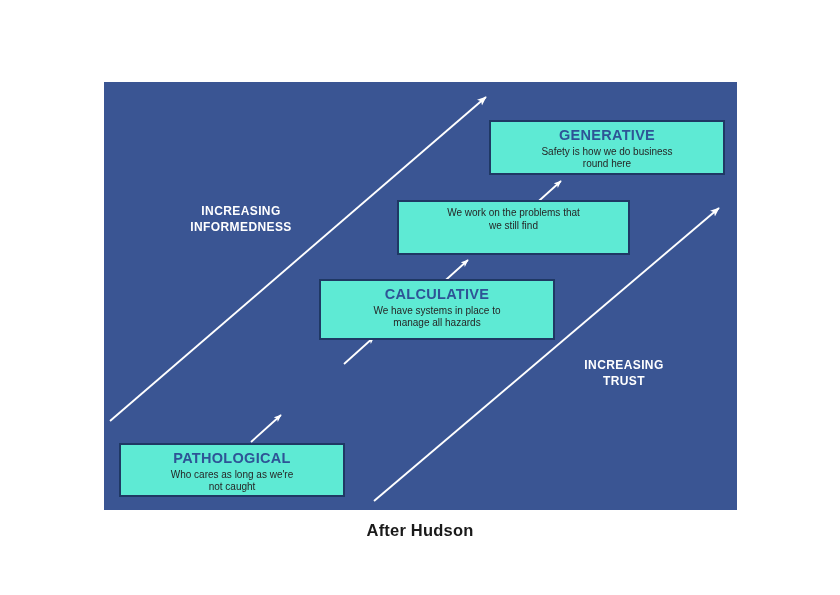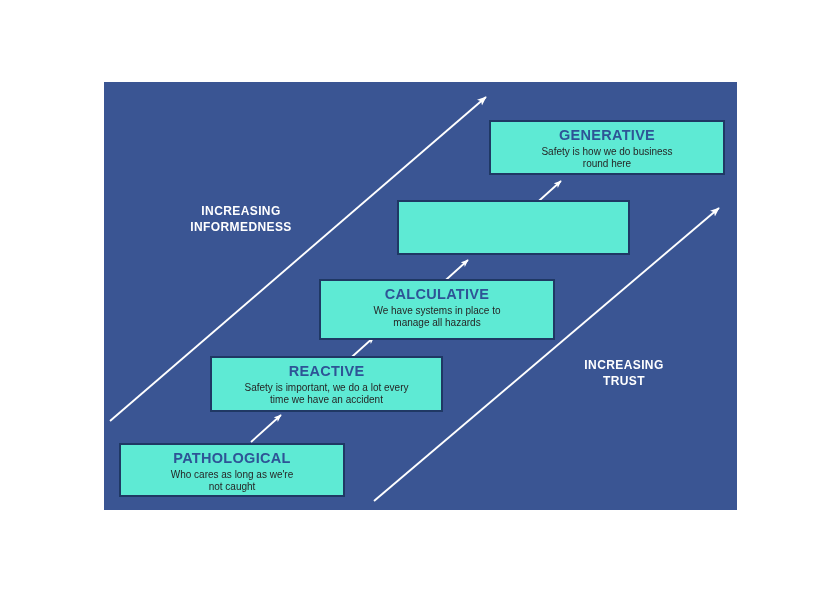--- a/index.html
+++ b/index.html
@@ -145,35 +145,33 @@
 
   <div class="axis-label axis-trust">INCREASING
 TRUST</div>
 
   <div class="level-box box-pathological">
     <span class="level-title">PATHOLOGICAL</span>
     <span class="level-desc">Who cares as long as we're
 not caught</span>
   </div>
 
-  <div class="level-box box-reactive">
-    <span class="level-title">REACTIVE</span>
-    <span class="level-desc">Safety is important, we do a lot every
-time we have an accident</span>
-  </div>
 
   <div class="level-box box-calculative">
     <span class="level-title">CALCULATIVE</span>
     <span class="level-desc">We have systems in place to
 manage all hazards</span>
   </div>
 
   <div class="level-box box-proactive">
+    <span class="level-desc">We work on the problems that
+we still find</span>
   </div>
 
   <div class="level-box box-generative">
     <span class="level-title">GENERATIVE</span>
     <span class="level-desc">Safety is how we do business
 round here</span>
   </div>
 
+  <div class="caption">After Hudson</div>
 
 </div>
 
 </body></html>

